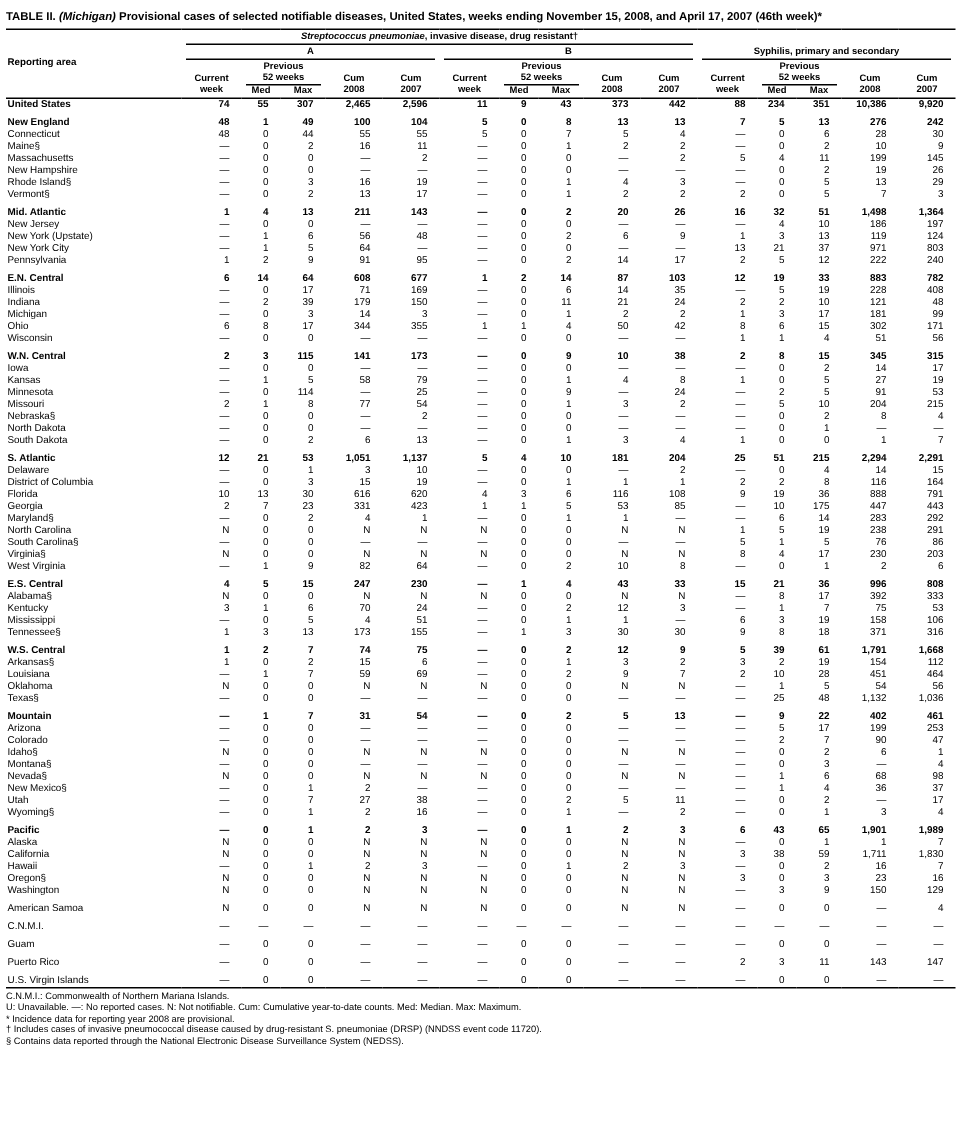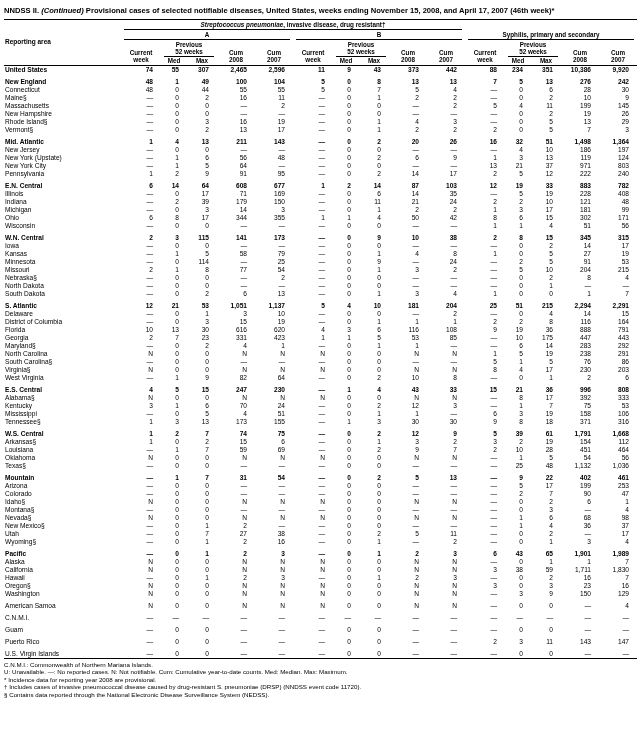--- a/index.html
+++ b/index.html
@@ -41,21 +41,21 @@
   tr.gap > td { padding-top: 4px; }
 
   .footnotes { margin-top: 2px; width: 633px; }
   .footnote { font-size: 6.2px; line-height: 7.6px; }
 </style>
 </head>
 <body>
 
 <div class="page">
 
-  <div class="title"><span>NNDSS II. </span><i>(Continued)</i><span> Provisional cases of selected notifiable diseases, United States, weeks ending November 15, 2008, and April 17, 2007 (46th week)*</span></div>
+  <div class="title"><span>TABLE II. </span><i>(Michigan)</i><span> Provisional cases of selected notifiable diseases, United States, weeks ending November 15, 2008, and April 17, 2007 (46th week)*</span></div>
 
   <table>
     <colgroup>
       <col style="width:117px">
       <col style="width:40px">
         <col style="width:26px">
         <col style="width:30px">
         <col style="width:38px">
         <col style="width:38px">
       <col style="width:40px">

